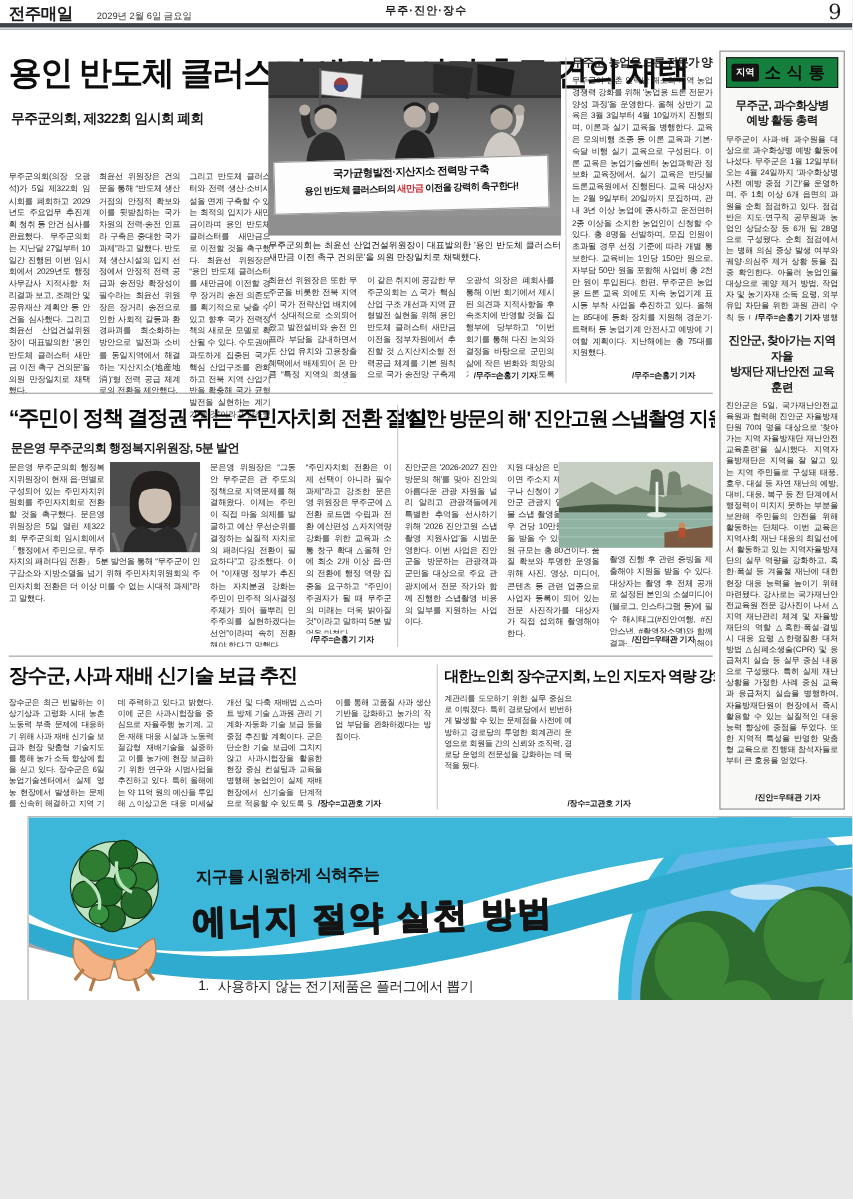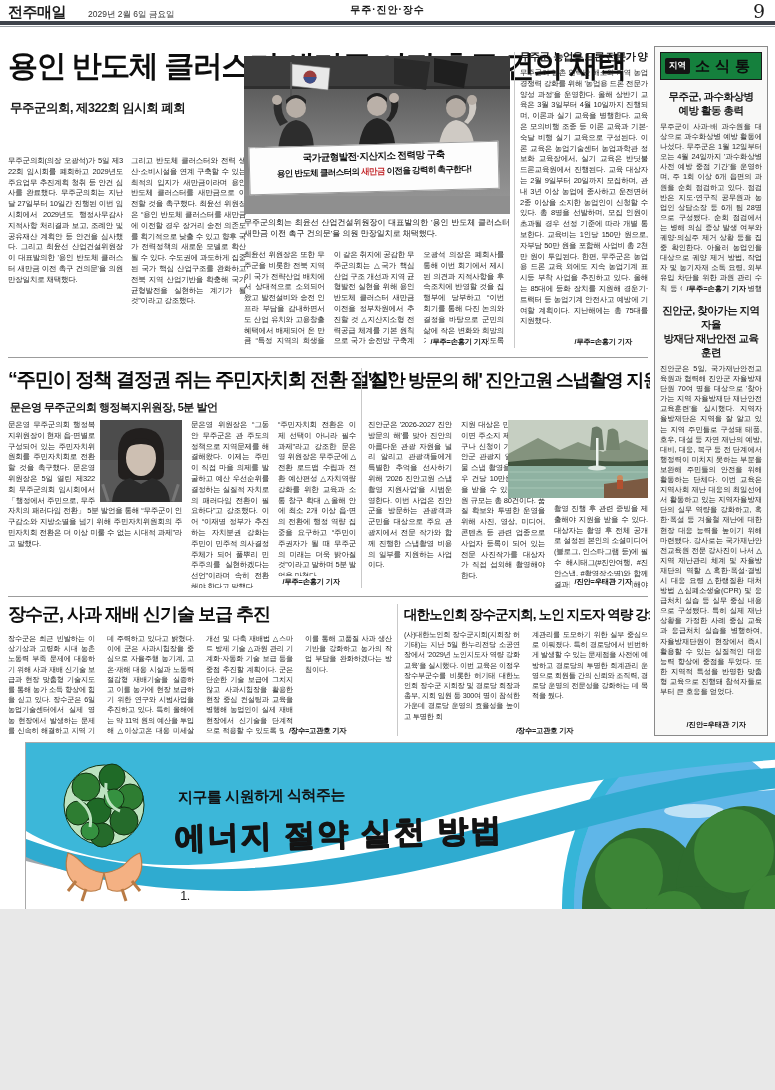--- a/index.html
+++ b/index.html
@@ -112,20 +112,21 @@
   <div class="abs mast-date">2029년 2월 6일 금요일</div>
   <div class="abs mast-section">무주·진안·장수</div>
   <div class="abs mast-page">9</div>
   <div class="abs mast-rule1"></div>
   <div class="abs mast-rule2"></div>
 
   <div class="abs lead-headline">용인 반도체 클러스터 새만금 이전 촉구 건의 채택</div>
   <div class="abs lead-subhead">무주군의회, 제322회 임시회 폐회</div>
   <div class="abs cols lead-colsA btxt">
     <div>무주군의회(의장 오광석)가 5일 제322회 임시회를 폐회하고 2029년도 주요업무 추진계획 청취 등 안건 심사를 완료했다. 무주군의회는 지난달 27일부터 10일간 진행된 이번 임시회에서 2029년도 행정사무감사 지적사항 처리결과 보고, 조례안 및 공유재산 계획안 등 안건을 심사했다. 그리고 최윤선 산업건설위원장이 대표발의한 '용인 반도체 클러스터 새만금 이전 촉구 건의문'을 의원 만장일치로 채택했다.</div>
+    <div>최윤선 위원장은 건의문을 통해 “반도체 생산 거점의 안정적 확보와 이를 뒷받침하는 국가차원의 전력·송전 인프라 구축은 중대한 국가 과제”라고 말했다. 반도체 생산시설의 입지 선정에서 안정적 전력 공급과 송전망 확장성이 필수라는 최윤선 위원장은 장거리 송전으로 인한 사회적 갈등과 환경파괴를 최소화하는 방안으로 발전과 소비를 동일지역에서 해결하는 '지산지소(地産地消)'형 전력 공급 체계로의 전환을 제안했다.</div>
     <div>그리고 반도체 클러스터와 전력 생산·소비시설을 연계 구축할 수 있는 최적의 입지가 새만금이라며 용인 반도체 클러스터를 새만금으로 이전할 것을 촉구했다. 최윤선 위원장은 “용인 반도체 클러스터를 새만금에 이전할 경우 장거리 송전 의존도를 획기적으로 낮출 수 있고 향후 국가 전력정책의 새로운 모델로 확산될 수 있다. 수도권에 과도하게 집중된 국가 핵심 산업구조를 완화하고 전북 지역 산업기반을 확충해 국가 균형발전을 실현하는 계기가 될 것”이라고 강조했다.</div>
   </div>
 
   <div class="abs lead-photo">
     <svg width="266" height="158" viewBox="0 0 266 158">
       <defs>
         <linearGradient id="bgc" x1="0" y1="0" x2="0" y2="1">
           <stop offset="0" stop-color="#4a4a4a"></stop>
             <stop offset="0.55" stop-color="#7d7d7d"></stop>
           <stop offset="1" stop-color="#9b9b9b"></stop>
@@ -262,21 +263,20 @@
     <div>데 주력하고 있다고 밝혔다. 이에 군은 사과시험장을 중심으로 자율주행 농기계, 고온·재해 대응 시설과 노동력 절감형 재배기술을 실증하고 이를 농가에 현장 보급하기 위한 연구와 시범사업을 추진하고 있다. 특히 올해에는 약 11억 원의 예산을 투입해 △이상고온 대응 미세살수·차광 시설 △노동력 절감을 위한 수형</div>
     <div>개선 및 다축 재배법 △스마트 방제 기술 △과원 관리 기계화·자동화 기술 보급 등을 중점 추진할 계획이다. 군은 단순한 기술 보급에 그치지 않고 사과시험장을 활용한 현장 중심 컨설팅과 교육을 병행해 농업인이 실제 재배 현장에서 신기술을 단계적으로 적용할 수 있도록 맞춤형 지도를 실시할 예정이다.</div>
     <div>이를 통해 고품질 사과 생산 기반을 강화하고 농가의 작업 부담을 완화하겠다는 방침이다.</div>
     <div class="byline">/장수=고관호 기자</div>
   </div>
 
   <div class="abs vr" style="left:397px;top:604px;height:132px;"></div>
 
   <div class="abs br-headline">대한노인회 장수군지회, 노인 지도자 역량 강화 교육</div>
   <div class="abs cols br-body btxt btxt-sm rel" style="position:absolute;">
-    <div>(사)대한노인회 장수군지회(지회장 허기태)는 지난 5일 한누리전당 소공연장에서 '2029년 노인지도자 역량 강화 교육'을 실시했다. 이번 교육은 이정우 장수부군수를 비롯한 허기태 대한노인회 장수군 지회장 및 경로당 회장과 총무, 지회 임원 등 300여 명이 참석한 가운데 경로당 운영의 효율성을 높이고 투명한 회</div>
     <div>계관리를 도모하기 위한 실무 중심으로 이뤄졌다. 특히 경로당에서 빈번하게 발생할 수 있는 문제점을 사전에 예방하고 경로당의 투명한 회계관리 운영으로 회원들 간의 신뢰와 조직력, 경로당 운영의 전문성을 강화하는 데 목적을 뒀다.</div>
     <div class="byline">/장수=고관호 기자</div>
   </div>
 
   <div class="abs banner">
 
     <svg class="layer" width="761" height="343" viewBox="0 0 761 343">
       <path d="M0,252 C120,238 260,250 390,272 C520,294 650,288 761,256 L761,343 L0,343 Z" fill="#1a1b1e"></path>
       <path d="M0,282 C100,298 210,314 340,328 C220,336 80,330 0,308 Z" fill="#38b6d9"></path>
       <path d="M0,300 C80,314 180,326 270,333 C170,338 60,336 0,322 Z" fill="#156c85"></path>
@@ -342,20 +342,21 @@
         <path d="M86,100 Q92,120 78,132 Q66,142 54,136 L50,120 Q66,118 74,108 Q80,102 86,100 Z"></path>
         <path d="M22,128 L14,138 M32,136 L28,148 M68,136 L72,148 M78,128 L86,138" stroke-width="3"></path>
       </g>
     </svg>
 
     <div class="banner-tagline">지구를 시원하게 식혀주는</div>
     <div class="banner-title">에너지 절약 실천 방법</div>
     <div class="banner-list">
       <div class="banner-item">
         <span class="num">1.</span>
+        <span>사용하지 않는 전기제품은 플러그에서 뽑기</span>
       </div>
       <div class="banner-item">
         <span class="num">2.</span>
         <span>전기세가 많이 나오는 제품 아껴쓰기</span>
       </div>
       <div class="banner-item">
         <span class="num">3.</span>
         <span>겨울철 실내 온도를 20도로 유지하고 내복 입기</span>
       </div>
       <div class="banner-item">

